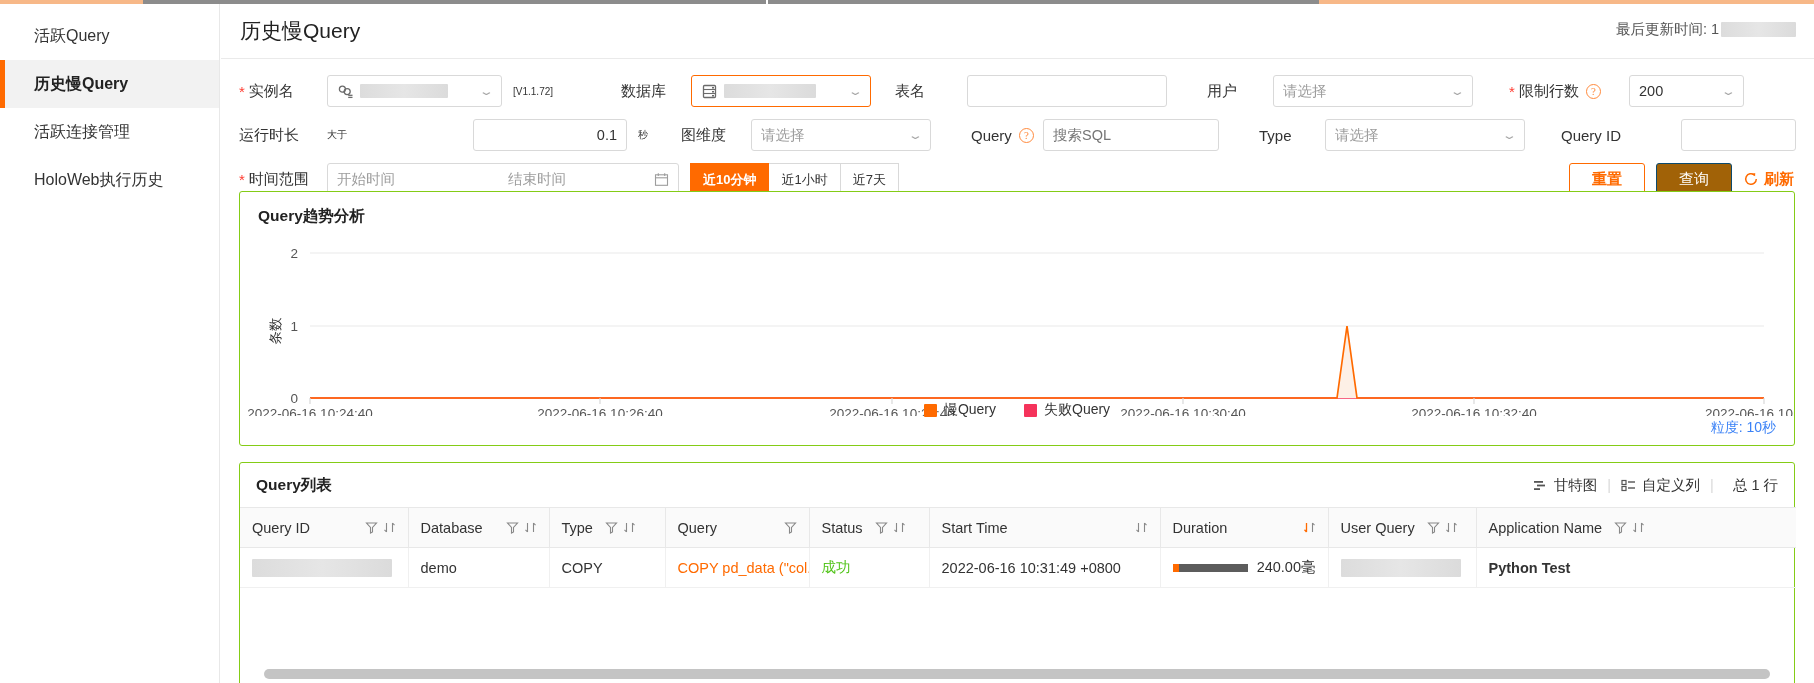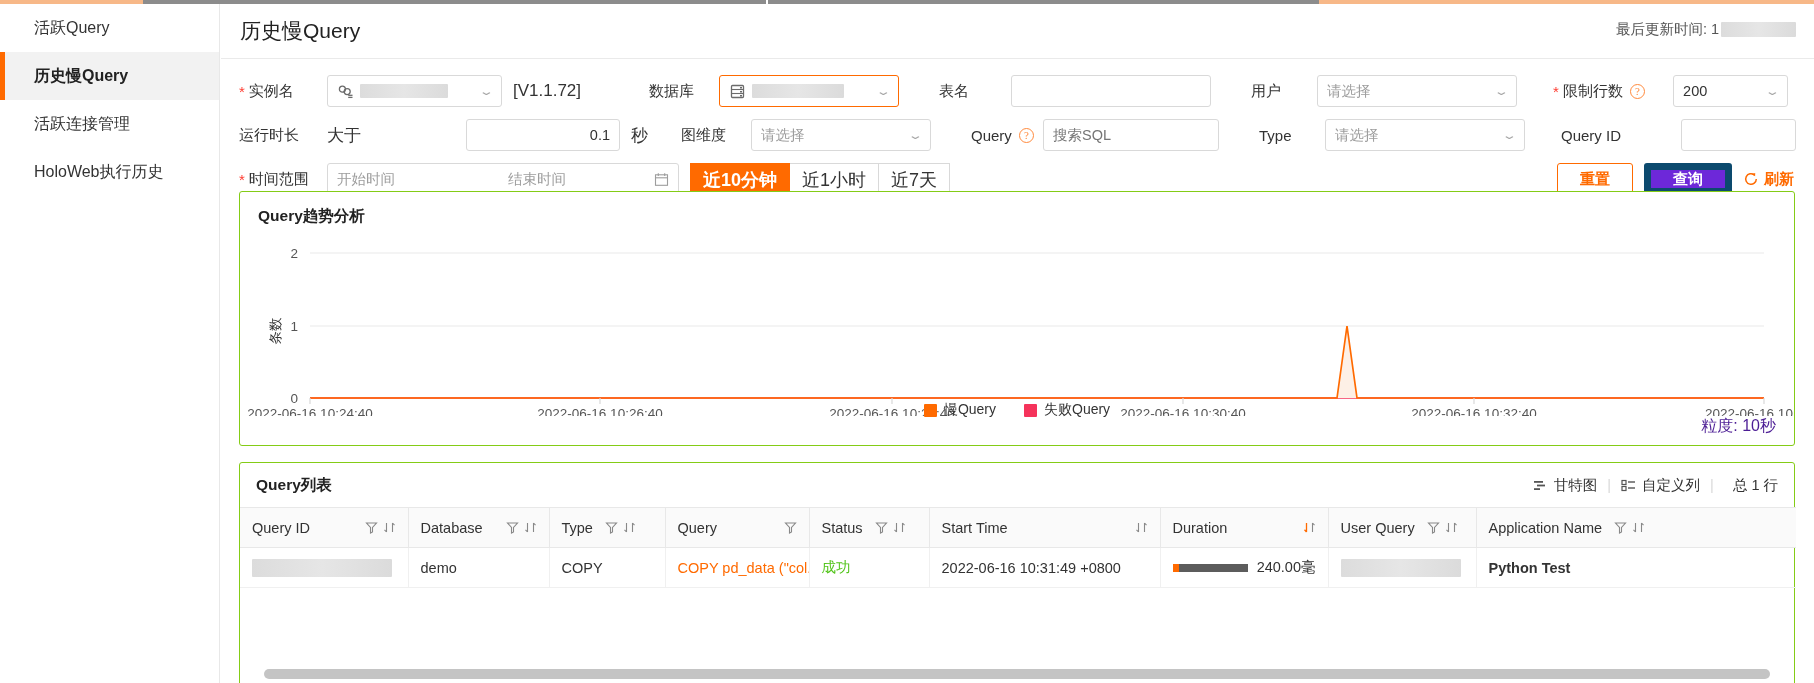--- a/index.html
+++ b/index.html
@@ -23,21 +23,21 @@
     background:#fff; border-right:1px solid #e8e8e8;
   }
   .side-item {
     position:relative; height:48px; display:flex; align-items:center;
     padding-left:34px; font-size:16px; color:#333; cursor:pointer;
   }
   .side-item.active { background:#f2f2f2; font-weight:bold; color:#222; }
   .side-item.active::before {
     content:""; position:absolute; left:0; top:0; width:5px; height:48px; background:#ff6a00;
   }
-  .side-list { padding-top:0; }
+  .side-list { padding-top:8px; }
 
   
   .main { position:absolute; top:4px; left:221px; width:1593px; height:679px; background:#fff; }
 
   .page-head {
     position:relative; height:55px; border-bottom:1px solid #eaeaea;
     display:flex; align-items:center; padding-left:19px;
   }
   .page-title { font-size:21px; color:#222; }
   .last-update {
@@ -70,58 +70,58 @@
   }
   .ctl.focus { border:1.5px solid #ff6a00; }
   .ctl .ph { color:#9d9d9d; }
   .chev {
     margin-left:auto; color:#a6a6a6; font-size:13px; line-height:1;
     transform:scaleX(1.45) scaleY(0.85);
   }
   .num-right { margin-left:auto; text-align:right; }
   .inst-icon, .db-icon { width:17px; height:17px; margin-right:6px; flex:0 0 auto; }
 
-  .vtag { font-size:17px; color:#333; white-space:nowrap; }
+  .vtag { font-size:10px; color:#333; white-space:nowrap; }
 
   
   .tgroup { display:flex; height:32px; }
   .tbtn {
     height:32px; border:1px solid #d9d9d9; border-left:none; background:#fff;
-    display:flex; align-items:center; padding:16px 12px; font-size:18px; color:#333;
+    display:flex; align-items:center; padding:16px 12px; font-size:13px; color:#333;
     cursor:pointer;
   }
   .tbtn:first-child { border-left:1px solid #d9d9d9; }
   .tbtn.on { background:#ff6a00; border-color:#ff6a00; color:#fff; font-weight:bold; }
 
   .btn {
     height:32px; display:flex; align-items:center; justify-content:center;
     font-size:15px; border-radius:3px; cursor:pointer; padding:0 22px;
   }
   .btn-ghost { border:1px solid #ff6a00; color:#ff6a00; background:#fff; font-weight:bold; }
-  .btn-primary { background:#6d28d9; color:#fff; border:7px solid #0c4a6e; font-weight:bold; }
+  .btn-primary { background:#a16207; color:#fff; border:1px solid #0c4a6e; font-weight:normal; }
   .refresh {
     display:flex; align-items:center; gap:5px; color:#ff6a00; font-size:15px;
     cursor:pointer; font-weight:bold;
   }
 
   
   .card {
     position:absolute; border:1px solid #84cc16; border-radius:3px; background:#fff;
   }
   .card-title { font-size:15.5px; font-weight:bold; color:#222; }
 
   
   .chart-card { left:18px; top:187px; width:1556px; height:255px; }
   .legend {
     position:absolute; bottom:26px; left:0; width:100%;
     display:flex; justify-content:center; gap:28px; font-size:14px; color:#333;
   }
   .lg { display:flex; align-items:center; gap:7px; }
   .sw { width:13px; height:13px; border-radius:1px; }
-  .granularity { position:absolute; right:18px; bottom:8px; font-size:16px; color:#4c1d95; }
+  .granularity { position:absolute; right:18px; bottom:8px; font-size:14px; color:#3b82f6; }
 
   
   .table-card { left:18px; top:458px; width:1556px; height:225px; }
   .tbl-head {
     height:44px; display:flex; align-items:center; padding:0 16px;
     justify-content:space-between;
   }
   .tbl-tools { display:flex; align-items:center; font-size:14.5px; color:#333; gap:0; }
   .tbl-tools .tool { display:flex; align-items:center; gap:6px; cursor:pointer; padding:0 10px; }
   .tbl-tools .sep { color:#d9d9d9; }
@@ -224,21 +224,21 @@
               <line x1="2.5" y1="10.5" x2="14.5" y2="10.5" stroke="#6b6b6b" stroke-width="1.1"></line>
               <rect x="11" y="4" width="2" height="1.5" fill="#6b6b6b"></rect>
               <rect x="11" y="8" width="2" height="1.5" fill="#6b6b6b"></rect>
               <rect x="11" y="12" width="2" height="1.5" fill="#6b6b6b"></rect>
             </svg>
           </span>
           <span class="redact" style="width:92px;height:14px;"></span>
           <span class="chev">⌄</span>
         </div>
 
-        <div class="fl" style="width:72px; margin-left:40px;">
+        <div class="fl" style="width:72px; margin-left:24px;">
           <span>表名</span>
         </div>
         <input class="ctl" style="width: 200px;" value="">
 
         <div class="fl" style="width:66px; margin-left:40px;">
           <span>用户</span>
         </div>
         <div class="ctl" style="width:200px;">
           <span class="ph">请选择</span>
           <span class="chev">⌄</span>

